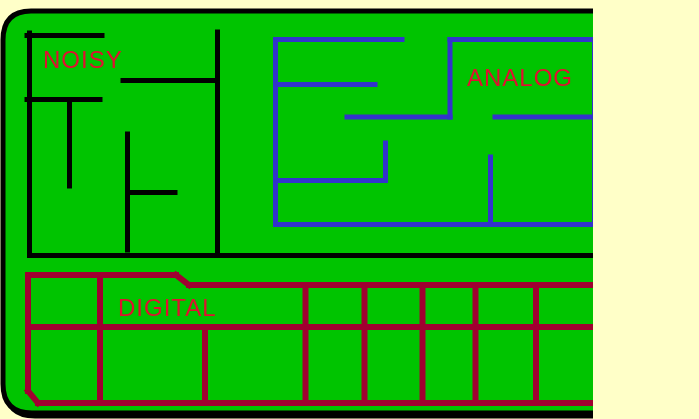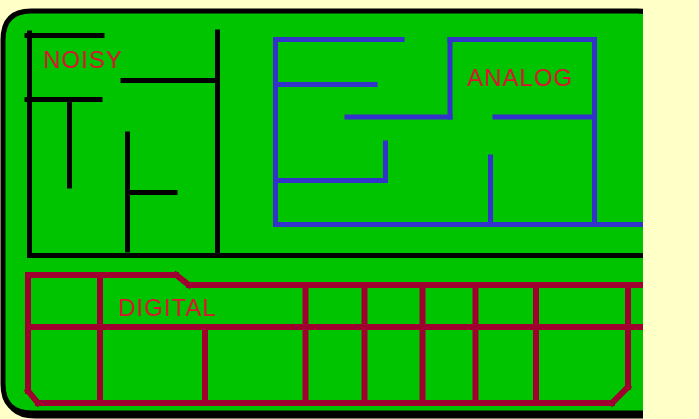--- a/index.html
+++ b/index.html
@@ -1,17 +1,17 @@
 <!DOCTYPE html>
 <html><head>
 <meta charset="utf-8">
 <style>
   html, body { margin: 0; padding: 0; }
   body { font-family: "Liberation Sans", sans-serif; }
-  .stage { position: relative; width: 643px; height: 419px; overflow: hidden; }
+  .stage { position: relative; width: 593px; height: 419px; overflow: hidden; }
   svg { display: block; }
   text.zone-label {
     font-family: "Liberation Sans", sans-serif;
     font-size: 24px;
     letter-spacing: 1px;
   }
 </style>
 </head>
 <body style="background: rgb(255, 255, 200);">
 

